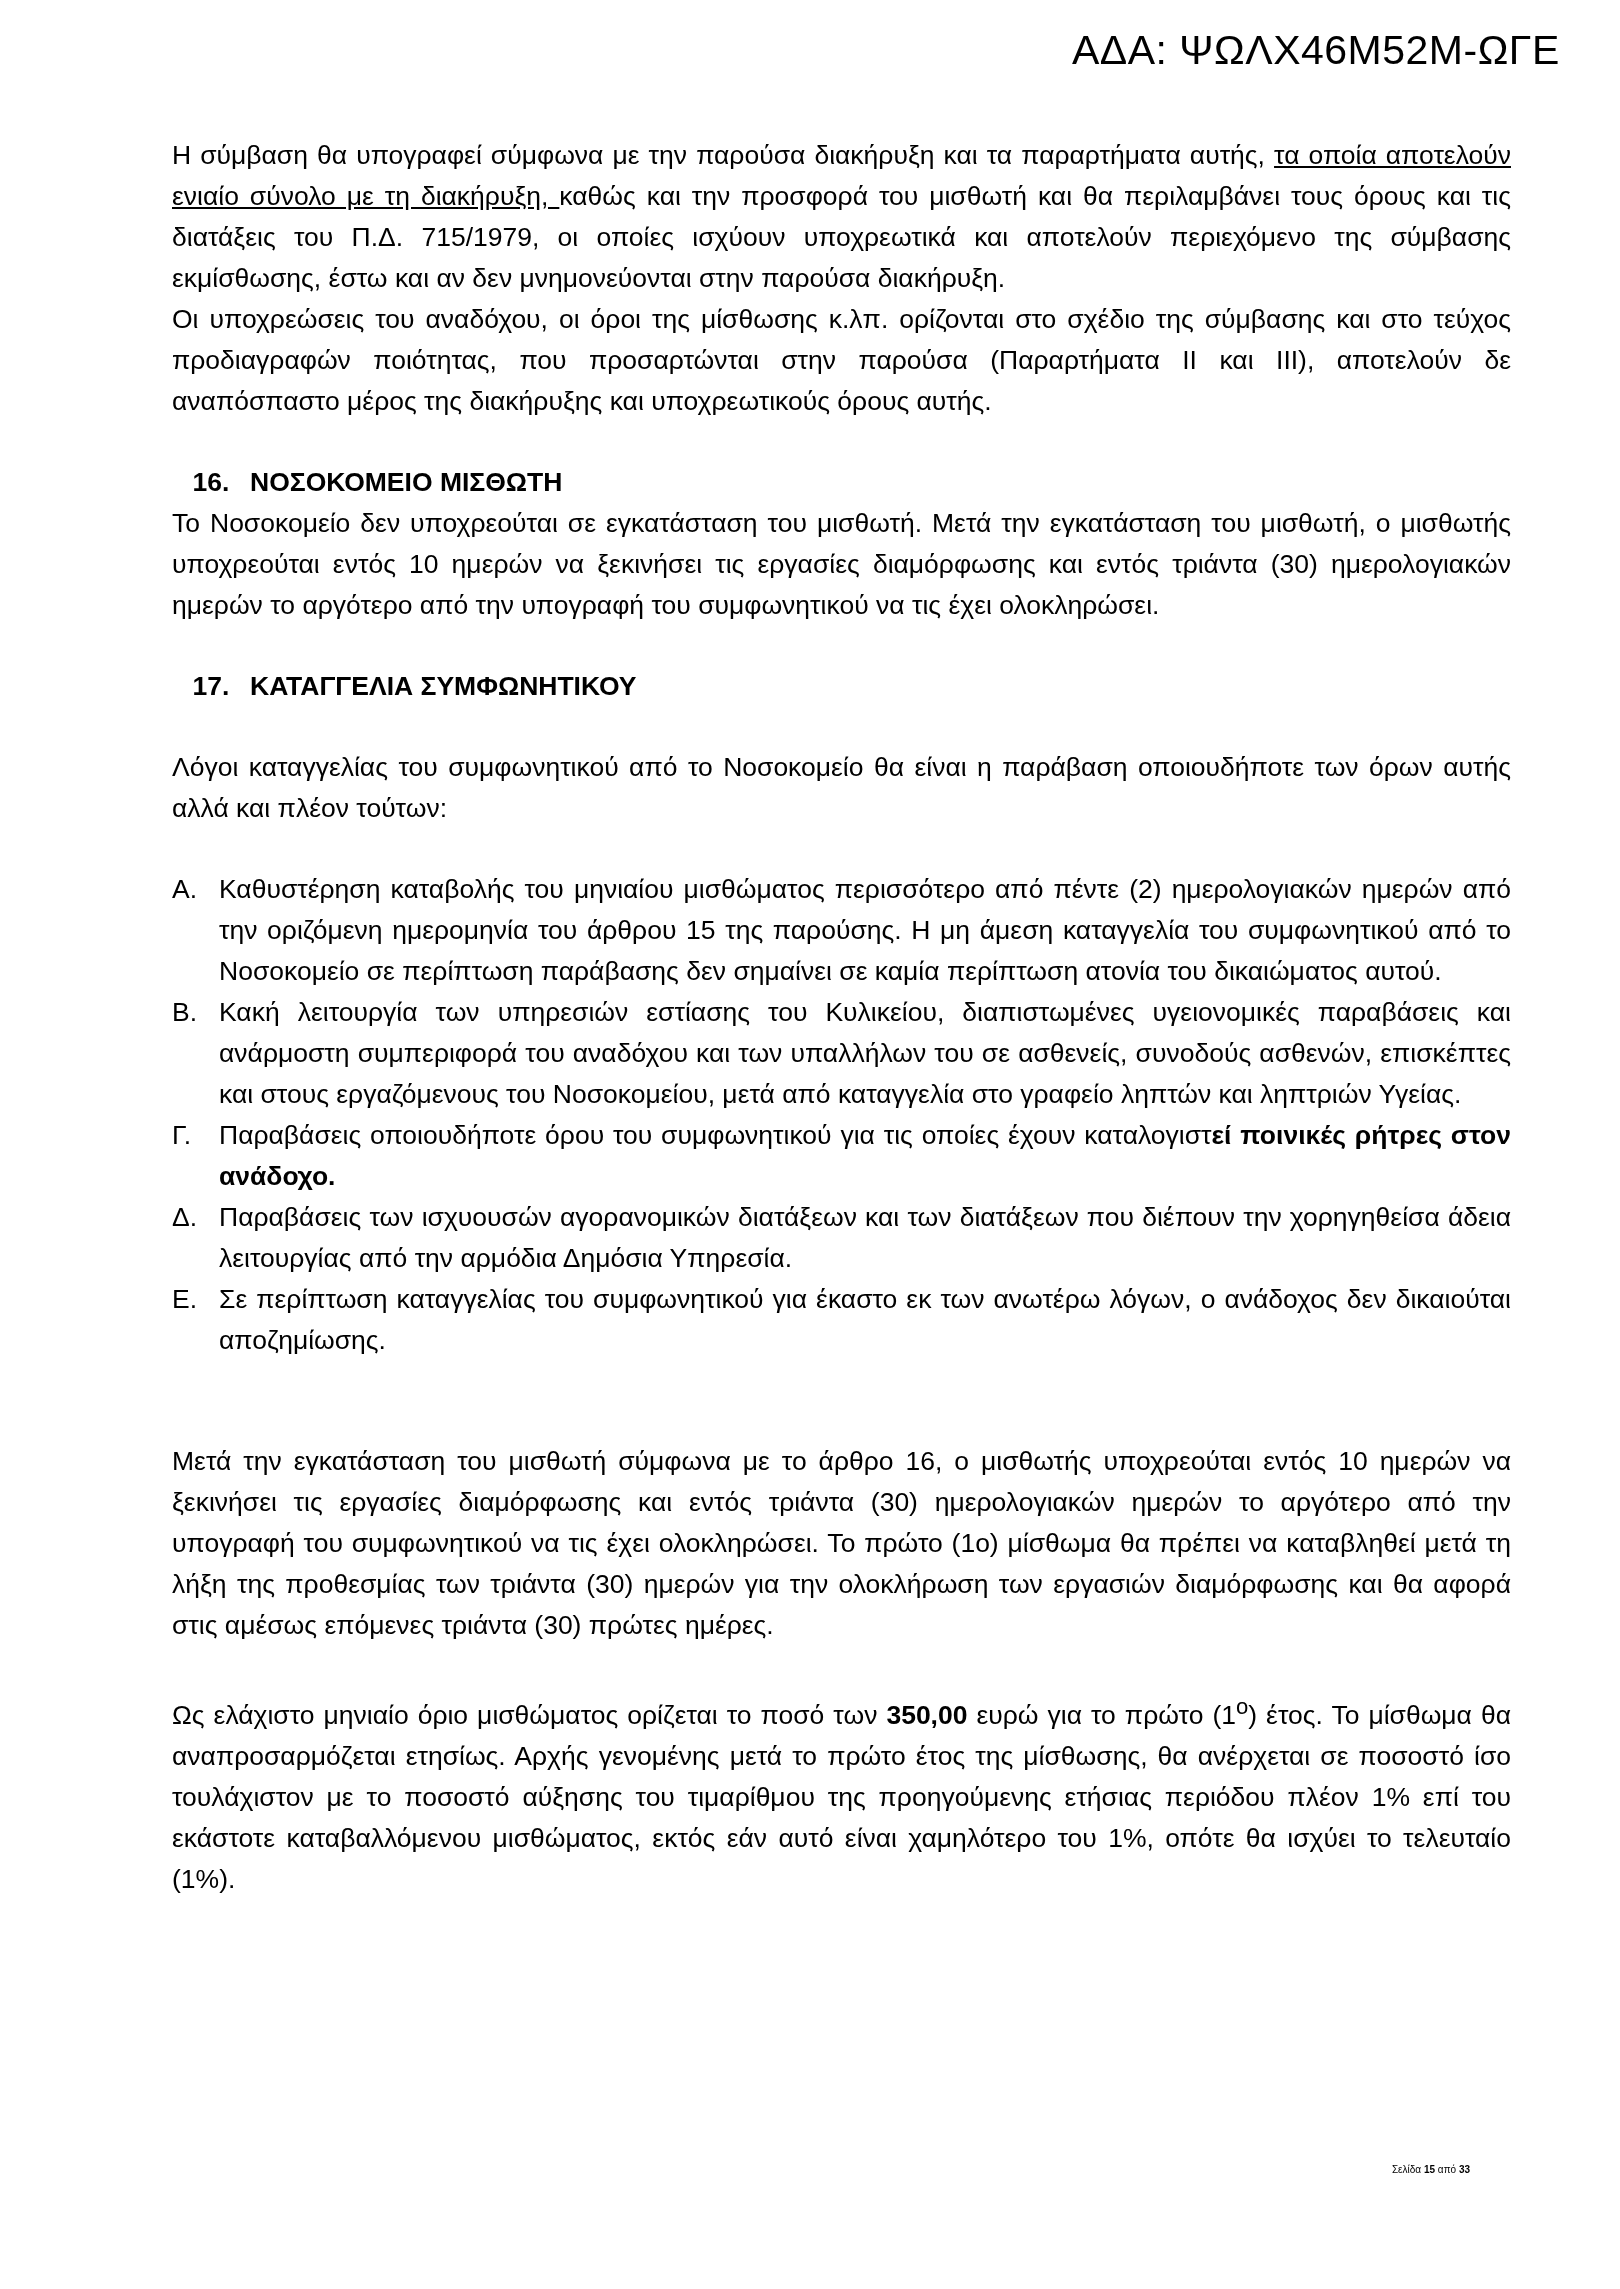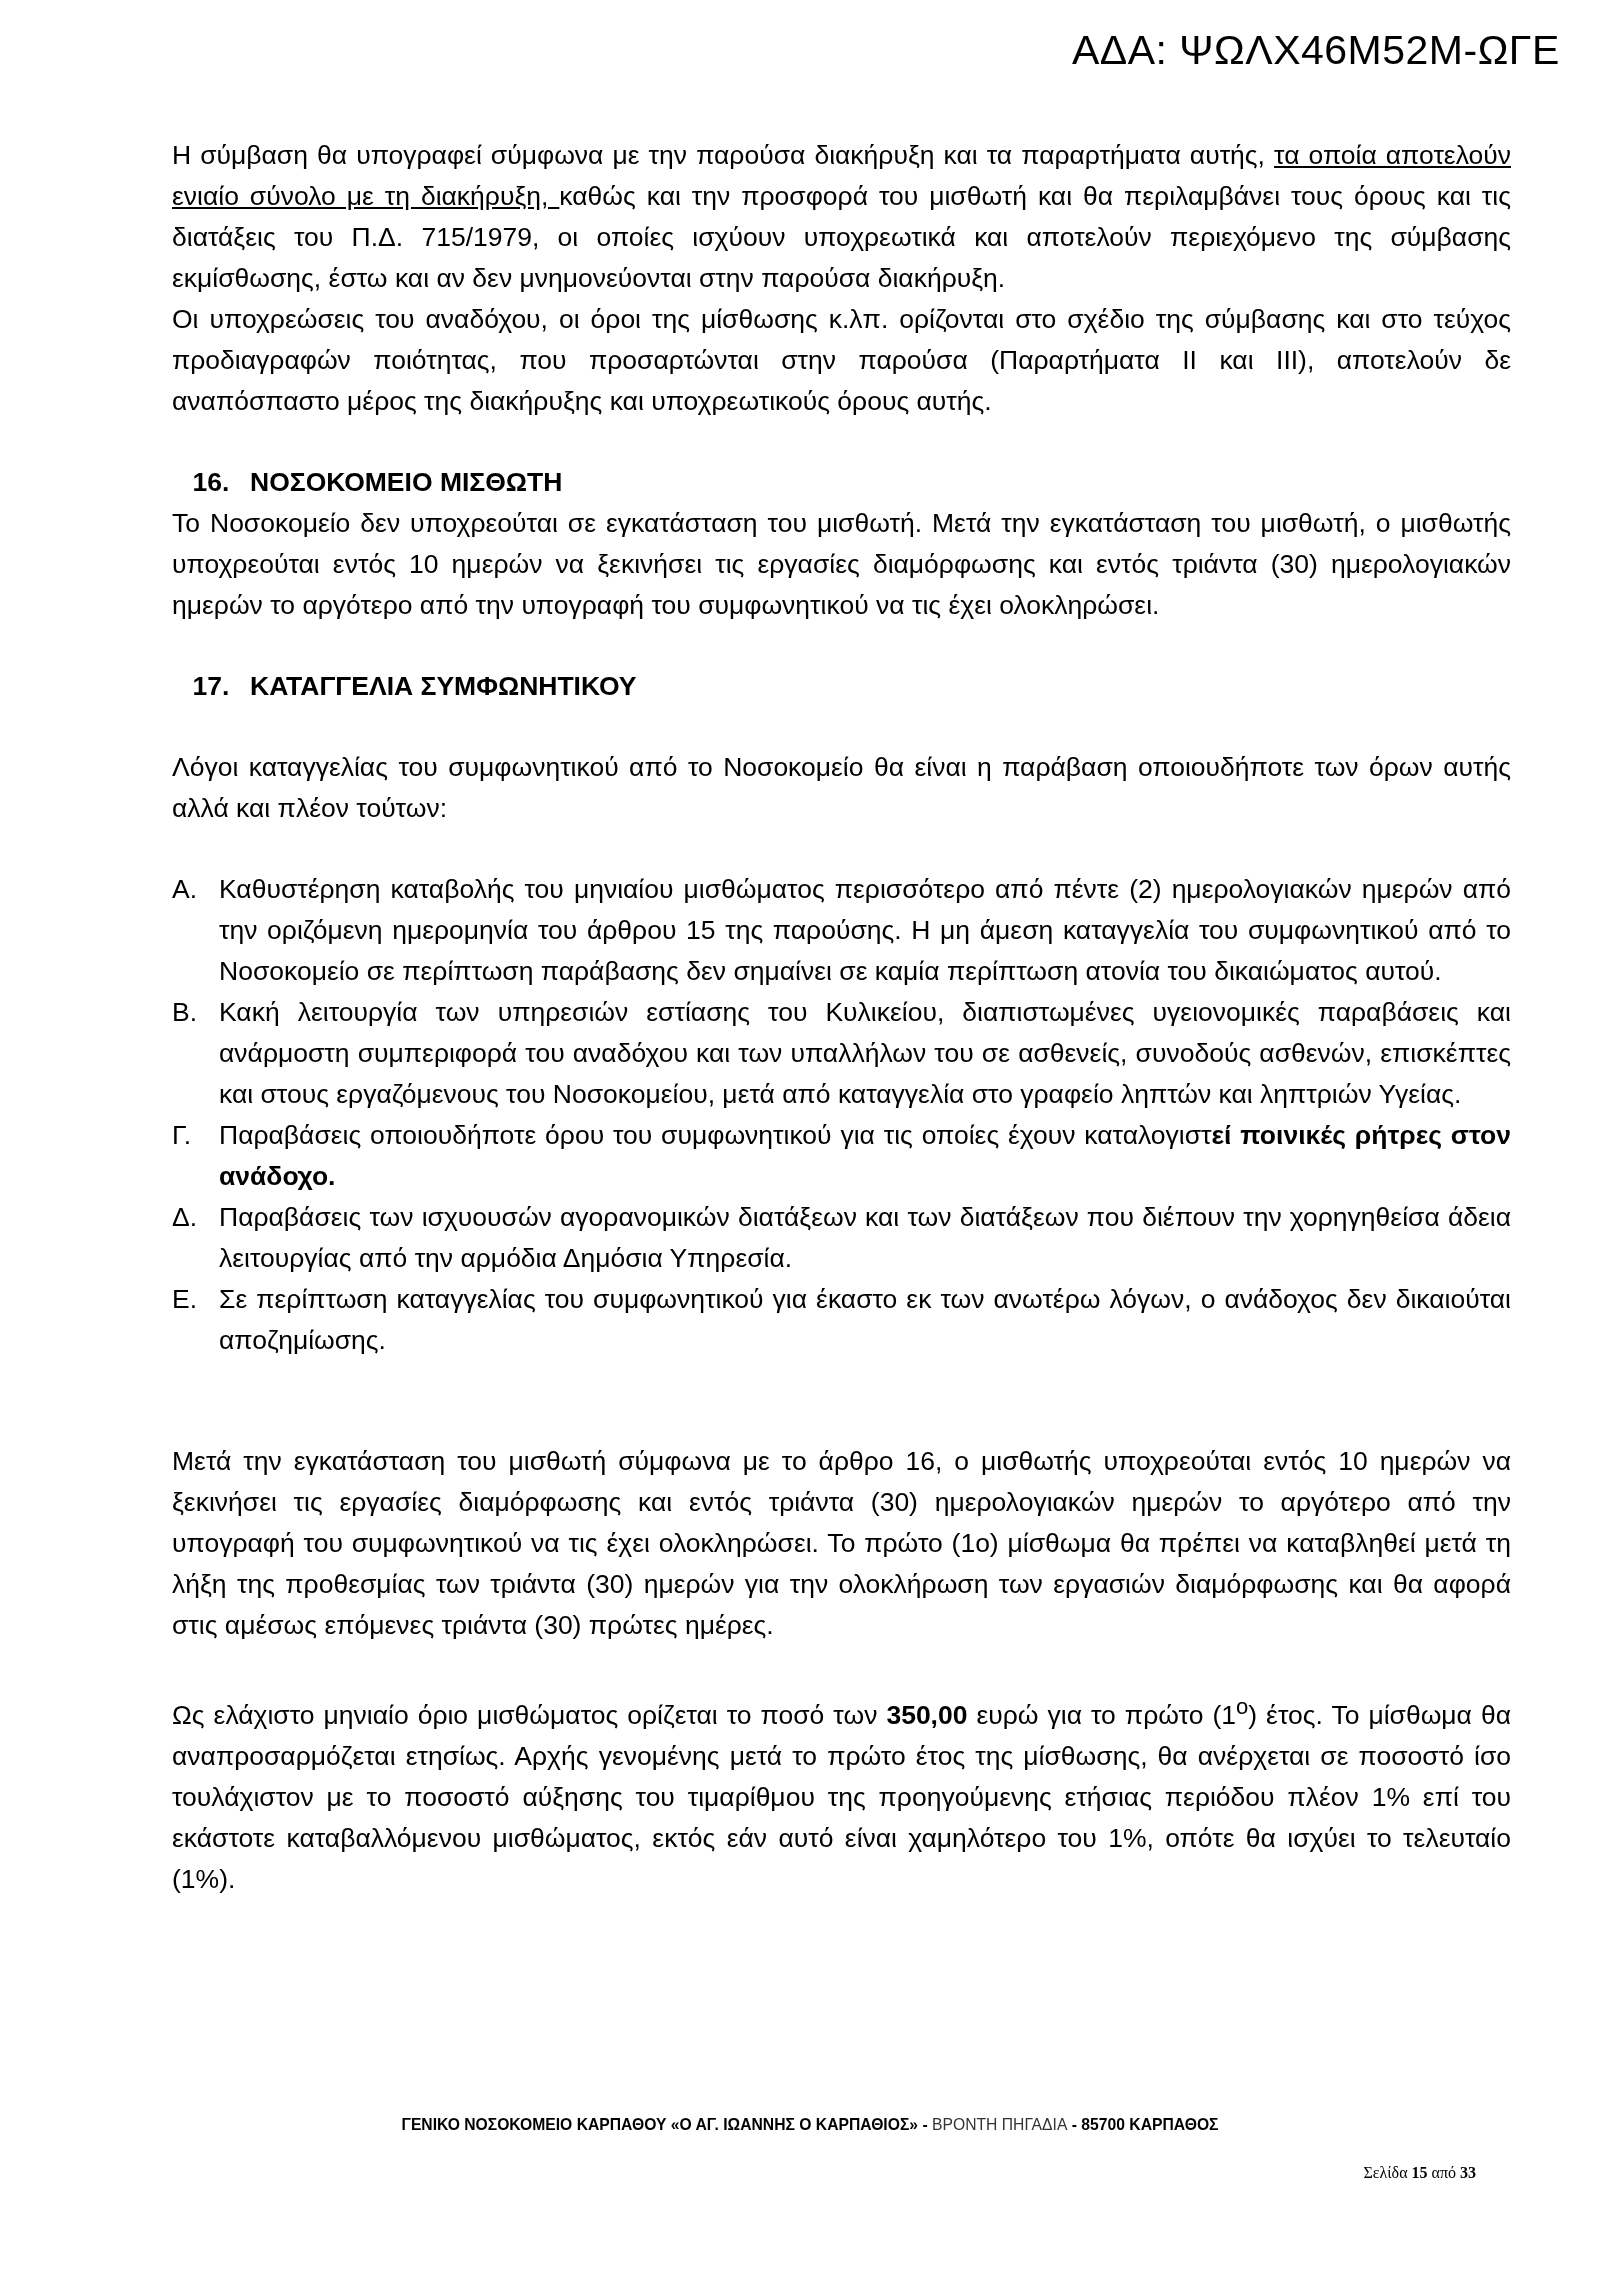--- a/index.html
+++ b/index.html
@@ -34,22 +34,22 @@
     position: absolute; left: 0; width: 1620px; top: 2114px;
     text-align: center; font-size: 15.7px; line-height: 21.6px;
     font-family: "Liberation Sans Narrow", "Liberation Sans", sans-serif;
   }
   .footer .org { font-weight: bold; }
   .footer .addr { font-weight: normal; color: #333; }
   .footer .line2 { font-weight: bold; }
   .footer .icon { color: #a0282a; }
   .footer a { color: #1a1aff; text-decoration: underline; }
   .pagenum {
-    position: absolute; right: 144px; top: 2164px;
-    font-family: Liberation Serif, serif; font-size: 16px;
+    position: absolute; right: 150px; top: 2164px;
+    font-family: Liberation Sans, sans-serif; font-size: 10px;
   }
 </style>
 </head>
 <body>
 
 <div class="ada">ΑΔΑ: ΨΩΛΧ46Μ52Μ-ΩΓΕ</div>
 
 <div class="content">
 
   <p><span>Η σύμβαση θα υπογραφεί σύμφωνα με την παρούσα διακήρυξη και τα παραρτήματα αυτής, </span><span class="u">τα οποία αποτελούν ενιαίο σύνολο με τη διακήρυξη, </span><span>καθώς και την προσφορά  του μισθωτή και θα περιλαμβάνει τους όρους και τις διατάξεις του Π.Δ. 715/1979, οι  οποίες ισχύουν υποχρεωτικά και αποτελούν περιεχόμενο της σύμβασης εκμίσθωσης, έστω και αν δεν μνημονεύονται στην παρούσα διακήρυξη.</span></p>
@@ -98,23 +98,20 @@
 
   <div class="gap-m"></div>
 
   <div class="gap-m"></div>
   <p>Μετά την εγκατάσταση του μισθωτή σύμφωνα με το άρθρο 16, ο μισθωτής υποχρεούται εντός 10 ημερών να ξεκινήσει τις εργασίες διαμόρφωσης και εντός τριάντα (30) ημερολογιακών ημερών το αργότερο από την υπογραφή του συμφωνητικού να τις έχει ολοκληρώσει. Το πρώτο (1ο) μίσθωμα θα πρέπει να καταβληθεί μετά τη λήξη της προθεσμίας των τριάντα (30) ημερών για την ολοκλήρωση των εργασιών διαμόρφωσης και θα αφορά στις αμέσως επόμενες τριάντα (30) πρώτες ημέρες.</p>
   <div class="gap-m"></div>
   <p><span>Ως ελάχιστο μηνιαίο όριο μισθώματος ορίζεται το ποσό των </span><b>350,00</b><span> ευρώ  για το πρώτο (1</span><sup>ο</sup><span>) έτος. Το μίσθωμα θα αναπροσαρμόζεται ετησίως. Αρχής γενομένης μετά το πρώτο έτος της μίσθωσης, θα ανέρχεται σε ποσοστό ίσο τουλάχιστον με το ποσοστό αύξησης του τιμαρίθμου της προηγούμενης ετήσιας περιόδου πλέον 1% επί του εκάστοτε καταβαλλόμενου μισθώματος, εκτός εάν αυτό είναι χαμηλότερο του 1%, οπότε θα ισχύει το τελευταίο (1%).</span></p>
 </div>
 
 <div class="footer">
-  <div>
-    <span class="org">ΓΕΝΙΚΟ ΝΟΣΟΚΟΜΕΙΟ ΚΑΡΠΑΘΟΥ «Ο ΑΓ. ΙΩΑΝΝΗΣ Ο ΚΑΡΠΑΘΙΟΣ»</span><span class="org"> - </span><span class="addr">ΒΡΟΝΤΗ ΠΗΓΑΔΙΑ</span><span class="org"> - </span><span class="org">85700 ΚΑΡΠΑΘΟΣ</span>
-  </div>
 </div>
 
 <div class="pagenum">
   <span>Σελίδα</span>
   <b>15</b>
   <span>από</span>
   <b>33</b>
 </div>
 
 

